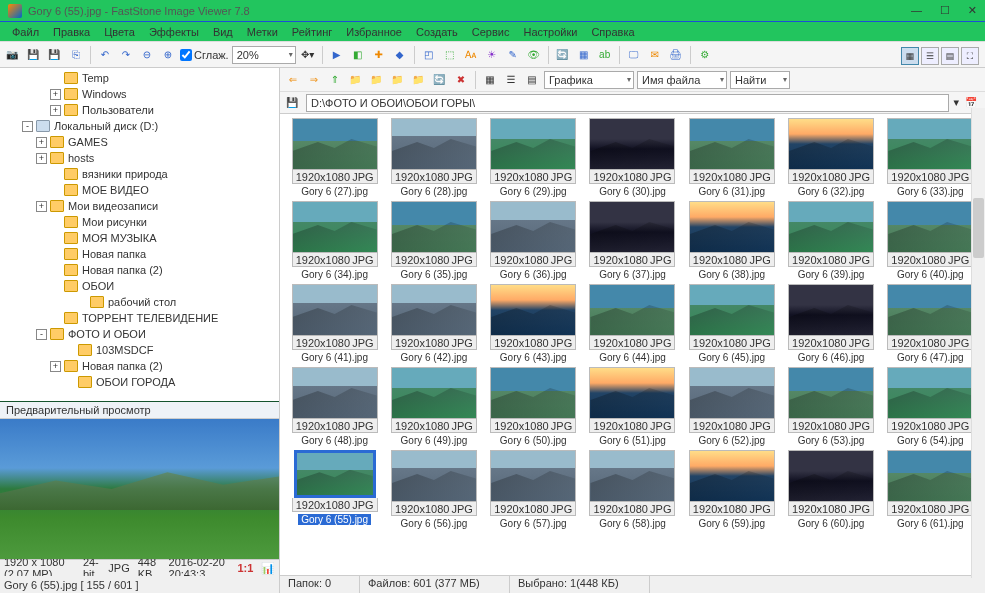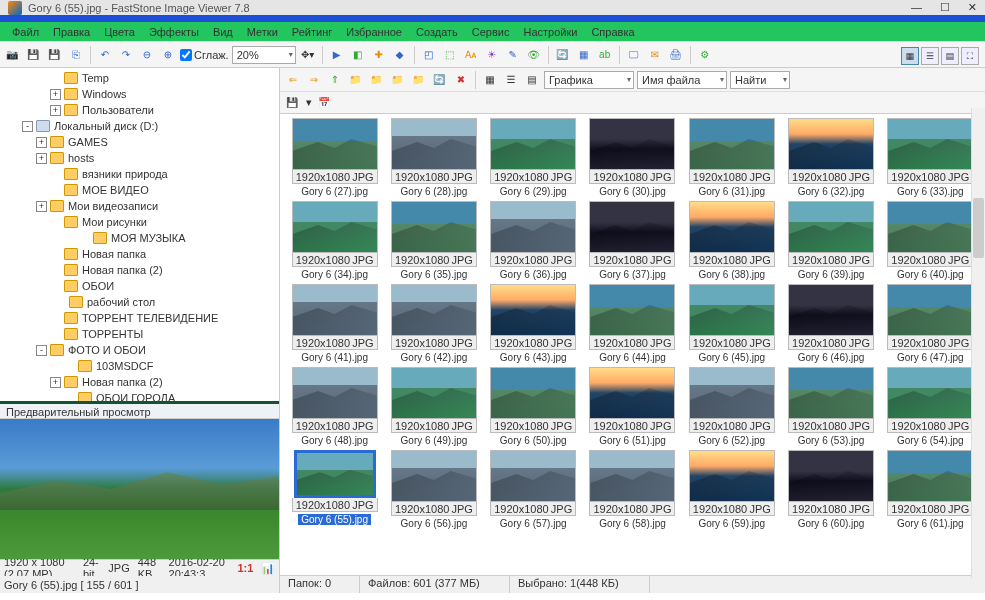--- a/index.html
+++ b/index.html
@@ -1,17 +1,17 @@
 <!DOCTYPE html>
 <html><head>
 <meta charset="utf-8">
 <style>
 *{box-sizing:border-box;margin:0;padding:0;font-family:Tahoma,Arial,sans-serif;font-size:11px;color:#333}
 body{width:985px;height:600px;background:#fff;overflow:hidden;position:relative}
-.titlebar{height:22px;background:#e5e5e5;display:flex;align-items:center;padding:0 8px;border-bottom:7px solid #1d4ed8}
+.titlebar{height:22px;background:#22c55e;display:flex;align-items:center;padding:0 8px;border-bottom:1px solid #1d4ed8}
 .titlebar .logo{width:14px;height:14px;background:linear-gradient(135deg,#f80,#06c);border-radius:2px;margin-right:6px}
 .titlebar .title{flex:1;color:#555}
 .winbtns{display:flex;gap:18px;color:#888}
 .winbtns span{cursor:pointer}
 .menubar{height:20px;background:#22c55e;display:flex;align-items:center;padding:0 6px;gap:2px;border-bottom:1px solid #ddd}
 .menubar span{padding:2px 6px}
 .toolbar{height:26px;background:#f5f5f5;display:flex;align-items:center;padding:0 4px;gap:3px;border-bottom:1px solid #ccc}
 .tbtn{width:18px;height:18px;border-radius:2px;display:inline-flex;align-items:center;justify-content:center;font-size:10px}
 .sep{width:1px;height:18px;background:#ccc;margin:0 2px}
 .combo{height:18px;border:1px solid #aaa;background:#fff;padding:0 14px 0 4px;font-size:11px;position:relative;display:inline-flex;align-items:center}
@@ -19,21 +19,21 @@
 .check{display:inline-flex;align-items:center;gap:2px}
 .check input{width:12px;height:12px}
 .main{display:flex;height:525px}
 .left{width:280px;border-right:1px solid #ccc;display:flex;flex-direction:column;background:#fff}
 .tree{flex:1;overflow:auto;padding:2px 0}
 .tree-row{display:flex;align-items:center;height:16px;white-space:nowrap;padding-right:4px}
 .exp{width:11px;height:11px;border:1px solid #888;display:inline-flex;align-items:center;justify-content:center;font-size:9px;margin-right:3px;background:#fff;line-height:1}
 .exp.blank{border:none}
 .fico{width:14px;height:12px;background:#fc6;border:1px solid #c90;border-radius:1px;margin-right:4px;flex-shrink:0}
 .fico.drive{background:#cde;border-color:#89a}
-.prevhdr{height:18px;background:#eef2f7;border-top:3px solid #14532d;border-bottom:1px solid #ccc;padding:2px 6px}
+.prevhdr{height:18px;background:#eef2f7;border-top:1px solid #14532d;border-bottom:1px solid #ccc;padding:2px 6px}
 .preview{height:140px;background:linear-gradient(to bottom,#3a7bc8 0%,#5a9bd8 35%,#2d7a3d 50%,#3d8a2d 70%,#4d9a3d 100%);position:relative}
 .preview::before{content:"";position:absolute;left:0;right:0;top:35%;height:30%;background:linear-gradient(to bottom,rgba(100,140,100,.8),rgba(60,100,50,.9));clip-path:polygon(0 60%,20% 30%,40% 50%,60% 10%,80% 40%,100% 20%,100% 100%,0 100%)}
 .statusleft{height:17px;background:#f0f0f0;border-top:1px solid #ccc;font-size:10px;padding:1px 4px;display:flex;gap:8px;align-items:center}
 .right{flex:1;display:flex;flex-direction:column;overflow:hidden}
 .navbar{height:24px;background:#f5f5f5;display:flex;align-items:center;padding:0 4px;gap:3px;border-bottom:1px solid #ddd}
 .navbar .flex1{flex:1}
 .pathbar{height:22px;background:#f5f5f5;display:flex;align-items:center;padding:0 4px;gap:4px;border-bottom:1px solid #ccc}
 .pathfield{flex:1;height:18px;border:1px solid #aaa;background:#fff;padding:0 4px;display:flex;align-items:center}
 .thumbs{flex:1;overflow:auto;background:#fff;padding:4px 2px}
 .grid{display:grid;grid-template-columns:repeat(7,1fr);gap:4px 2px;padding:0 4px}
@@ -178,54 +178,49 @@
         <div class="tree-row" style="padding-left: 36px;">
           <span class="exp">+</span>
           <span class="fico"></span>
           <span class="lbl">Мои видеозаписи</span>
         </div>
         <div class="tree-row" style="padding-left: 50px;">
           <span class="exp blank"></span>
           <span class="fico"></span>
           <span class="lbl">Мои рисунки</span>
         </div>
-        <div class="tree-row" style="padding-left: 50px; margin-left: 29px;">
+        <div class="tree-row" style="padding-left: 50px;">
           <span class="exp blank"></span>
           <span class="fico"></span>
           <span class="lbl">МОЯ МУЗЫКА</span>
         </div>
         <div class="tree-row" style="padding-left: 50px;">
           <span class="exp blank"></span>
           <span class="fico"></span>
           <span class="lbl">Новая папка</span>
         </div>
         <div class="tree-row" style="padding-left: 50px;">
           <span class="exp blank"></span>
           <span class="fico"></span>
           <span class="lbl">Новая папка (2)</span>
         </div>
         <div class="tree-row" style="padding-left: 50px;">
           <span class="exp blank"></span>
           <span class="fico"></span>
           <span class="lbl">ОБОИ</span>
         </div>
-        <div class="tree-row" style="padding-left: 55px;">
+        <div class="tree-row" style="padding-left: 44px; margin-left: 32px;">
           <span class="exp blank"></span>
           <span class="fico"></span>
           <span class="lbl">рабочий стол</span>
         </div>
         <div class="tree-row" style="padding-left: 50px;">
           <span class="exp blank"></span>
           <span class="fico"></span>
           <span class="lbl">ТОРРЕНТ ТЕЛЕВИДЕНИЕ</span>
-        </div>
-        <div class="tree-row" style="padding-left: 50px;">
-          <span class="exp blank"></span>
-          <span class="fico"></span>
-          <span class="lbl">ТОРРЕНТЫ</span>
         </div>
         <div class="tree-row" style="padding-left: 36px;">
           <span class="exp">-</span>
           <span class="fico"></span>
           <span class="lbl">ФОТО И ОБОИ</span>
         </div>
         <div class="tree-row" style="padding-left: 64px;">
           <span class="exp blank"></span>
           <span class="fico"></span>
           <span class="lbl">103MSDCF</span>
@@ -272,20 +267,23 @@
       <span class="tbtn">▦</span>
       <span class="tbtn">☰</span>
       <span class="tbtn">▤</span>
       <span class="combo" style="width:90px">Графика</span>
       <span class="combo" style="width:90px">Имя файла</span>
       <span class="combo" style="width:60px">Найти</span>
       <span class="flex1"></span>
     </div>
     <div class="pathbar">
       <span class="tbtn i-org">💾</span>
+      <div class="pathfield">
+          <span>D:\ФОТО И ОБОИ\ОБОИ ГОРЫ\</span>
+        </div>
       <span>▾</span>
       <span class="tbtn">📅</span>
     </div>
     <div class="thumbs">
       <div class="grid" id="grid">
           <div class="thumb">
             <div class="timg m2"></div>
             <div class="tinfo">
               <span>1920x1080</span>
               <span>JPG</span>

